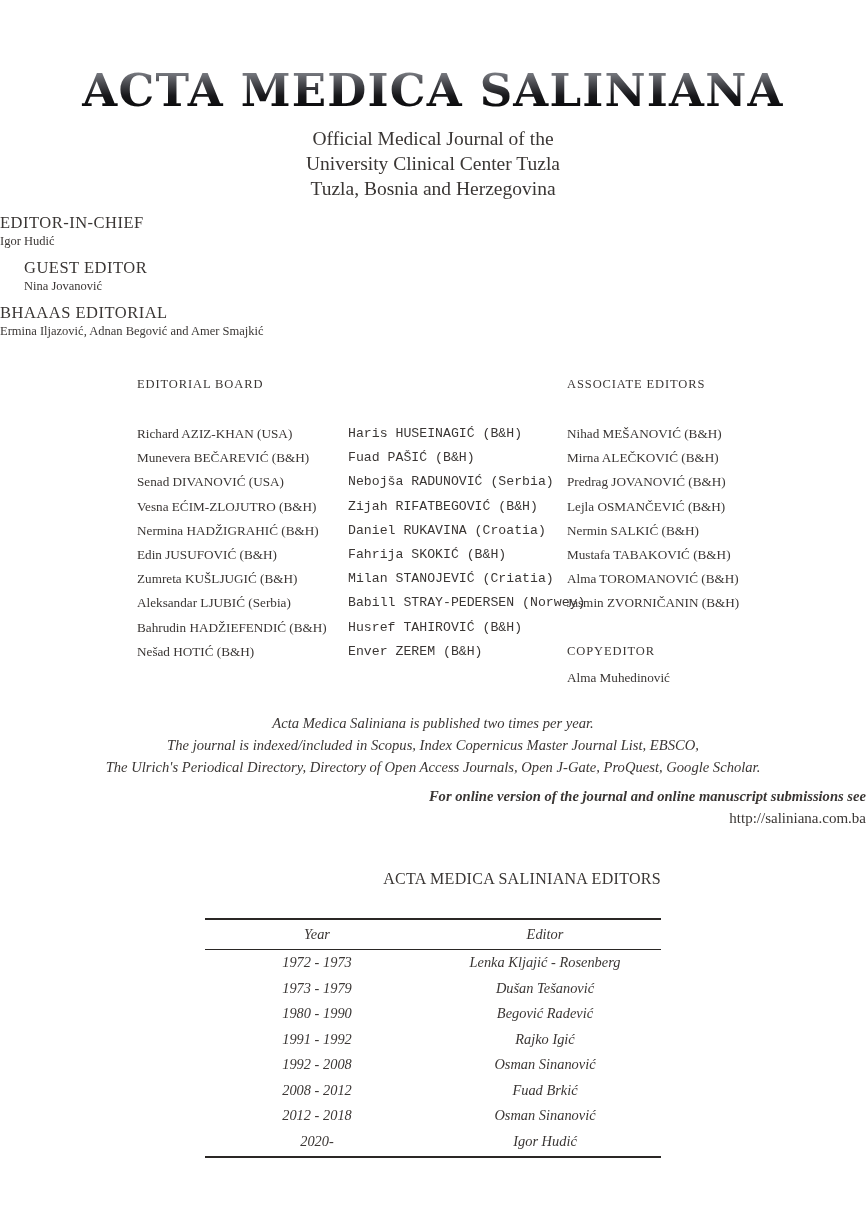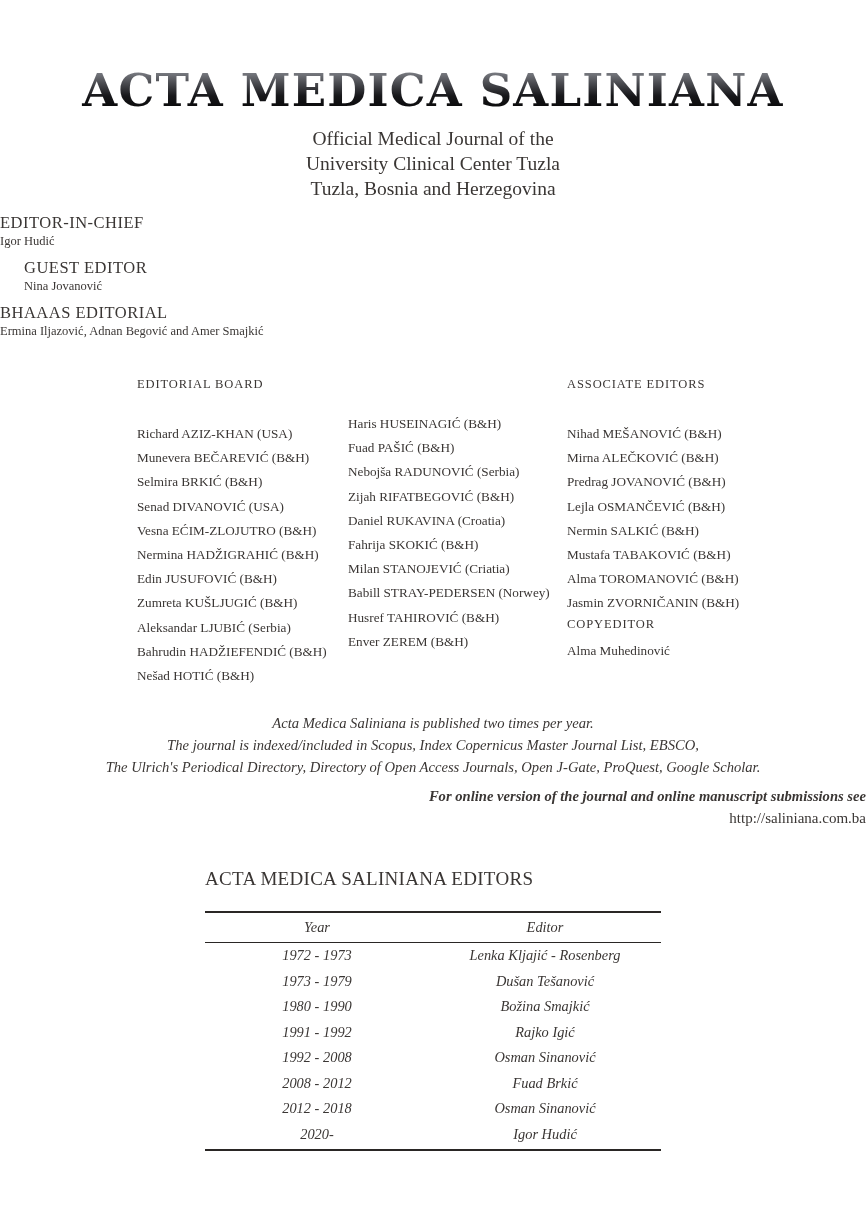--- a/index.html
+++ b/index.html
@@ -96,25 +96,26 @@
     letter-spacing: 0.9px;
     line-height: 16px;
     margin-bottom: 30px;
     white-space: nowrap;
   }
   .member {
     font-size: 13.2px;
     line-height: 24.2px;
     white-space: nowrap;
   }
-  #col-board-2 .member-list { margin-top: 36px; }
+  #col-board-2 .member-list { margin-top: 46px; font-family: Liberation Mono, monospace; }
   .sub-heading {
     font-size: 12.5px;
     letter-spacing: 0.9px;
     line-height: 16px;
+    margin-top: 27px;
     margin-bottom: 9px;
   }
   .copyeditor-name {
     font-size: 13.2px;
     line-height: 20px;
   }
 
   
   .pubinfo {
     position: absolute;
@@ -146,30 +147,31 @@
   }
 
   
   .editors-table-wrap {
     position: absolute;
     top: 867px;
     left: 205px;
     width: 456px;
   }
   .editors-title {
-    text-align: left;
-    font-size: 19px;
+    text-align: right;
+    font-size: 16px;
     letter-spacing: 0.3px;
     line-height: 24px;
-    margin-bottom: 20px;
+    margin-bottom: 0;
   }
   table.editors {
     border-collapse: collapse;
     width: 456px;
     table-layout: fixed;
+    margin-top: 27px;
   }
   table.editors th, table.editors td {
     font-style: italic;
     font-size: 14.4px;
     padding: 4px 0 4.5px 0;
     text-align: center;
     font-weight: normal;
   }
   table.editors thead th {
     border-top: 2.2px solid #2a2725;
@@ -212,21 +214,20 @@
     <div class="ed-name">Ermina Iljazović, Adnan Begović and Amer Smajkić</div>
   </div>
 
   <div class="board">
 
     <div class="col" id="col-board-1">
       <div class="col-heading">EDITORIAL  BOARD</div>
       <div class="member-list">
         <div class="member">Richard AZIZ-KHAN (USA)</div>
         <div class="member">Munevera BEČAREVIĆ (B&amp;H)</div>
-        <div class="member">Selmira BRKIĆ (B&amp;H)</div>
         <div class="member">Senad DIVANOVIĆ (USA)</div>
         <div class="member">Vesna EĆIM-ZLOJUTRO (B&amp;H)</div>
         <div class="member">Nermina HADŽIGRAHIĆ (B&amp;H)</div>
         <div class="member">Edin JUSUFOVIĆ (B&amp;H)</div>
         <div class="member">Zumreta KUŠLJUGIĆ (B&amp;H)</div>
         <div class="member">Aleksandar LJUBIĆ (Serbia)</div>
         <div class="member">Bahrudin HADŽIEFENDIĆ (B&amp;H)</div>
         <div class="member">Nešad HOTIĆ (B&amp;H)</div>
       </div>
     </div>
@@ -292,21 +293,21 @@
         <tr>
           <td>1972 - 1973</td>
           <td>Lenka Kljajić - Rosenberg</td>
         </tr>
         <tr>
           <td>1973 - 1979</td>
           <td>Dušan Tešanović</td>
         </tr>
         <tr>
           <td>1980 - 1990</td>
-          <td>Božina Smajkić</td>
+          <td>Begović Radević</td>
         </tr>
         <tr>
           <td>1991 - 1992</td>
           <td>Rajko Igić</td>
         </tr>
         <tr>
           <td>1992 - 2008</td>
           <td>Osman Sinanović</td>
         </tr>
         <tr>

